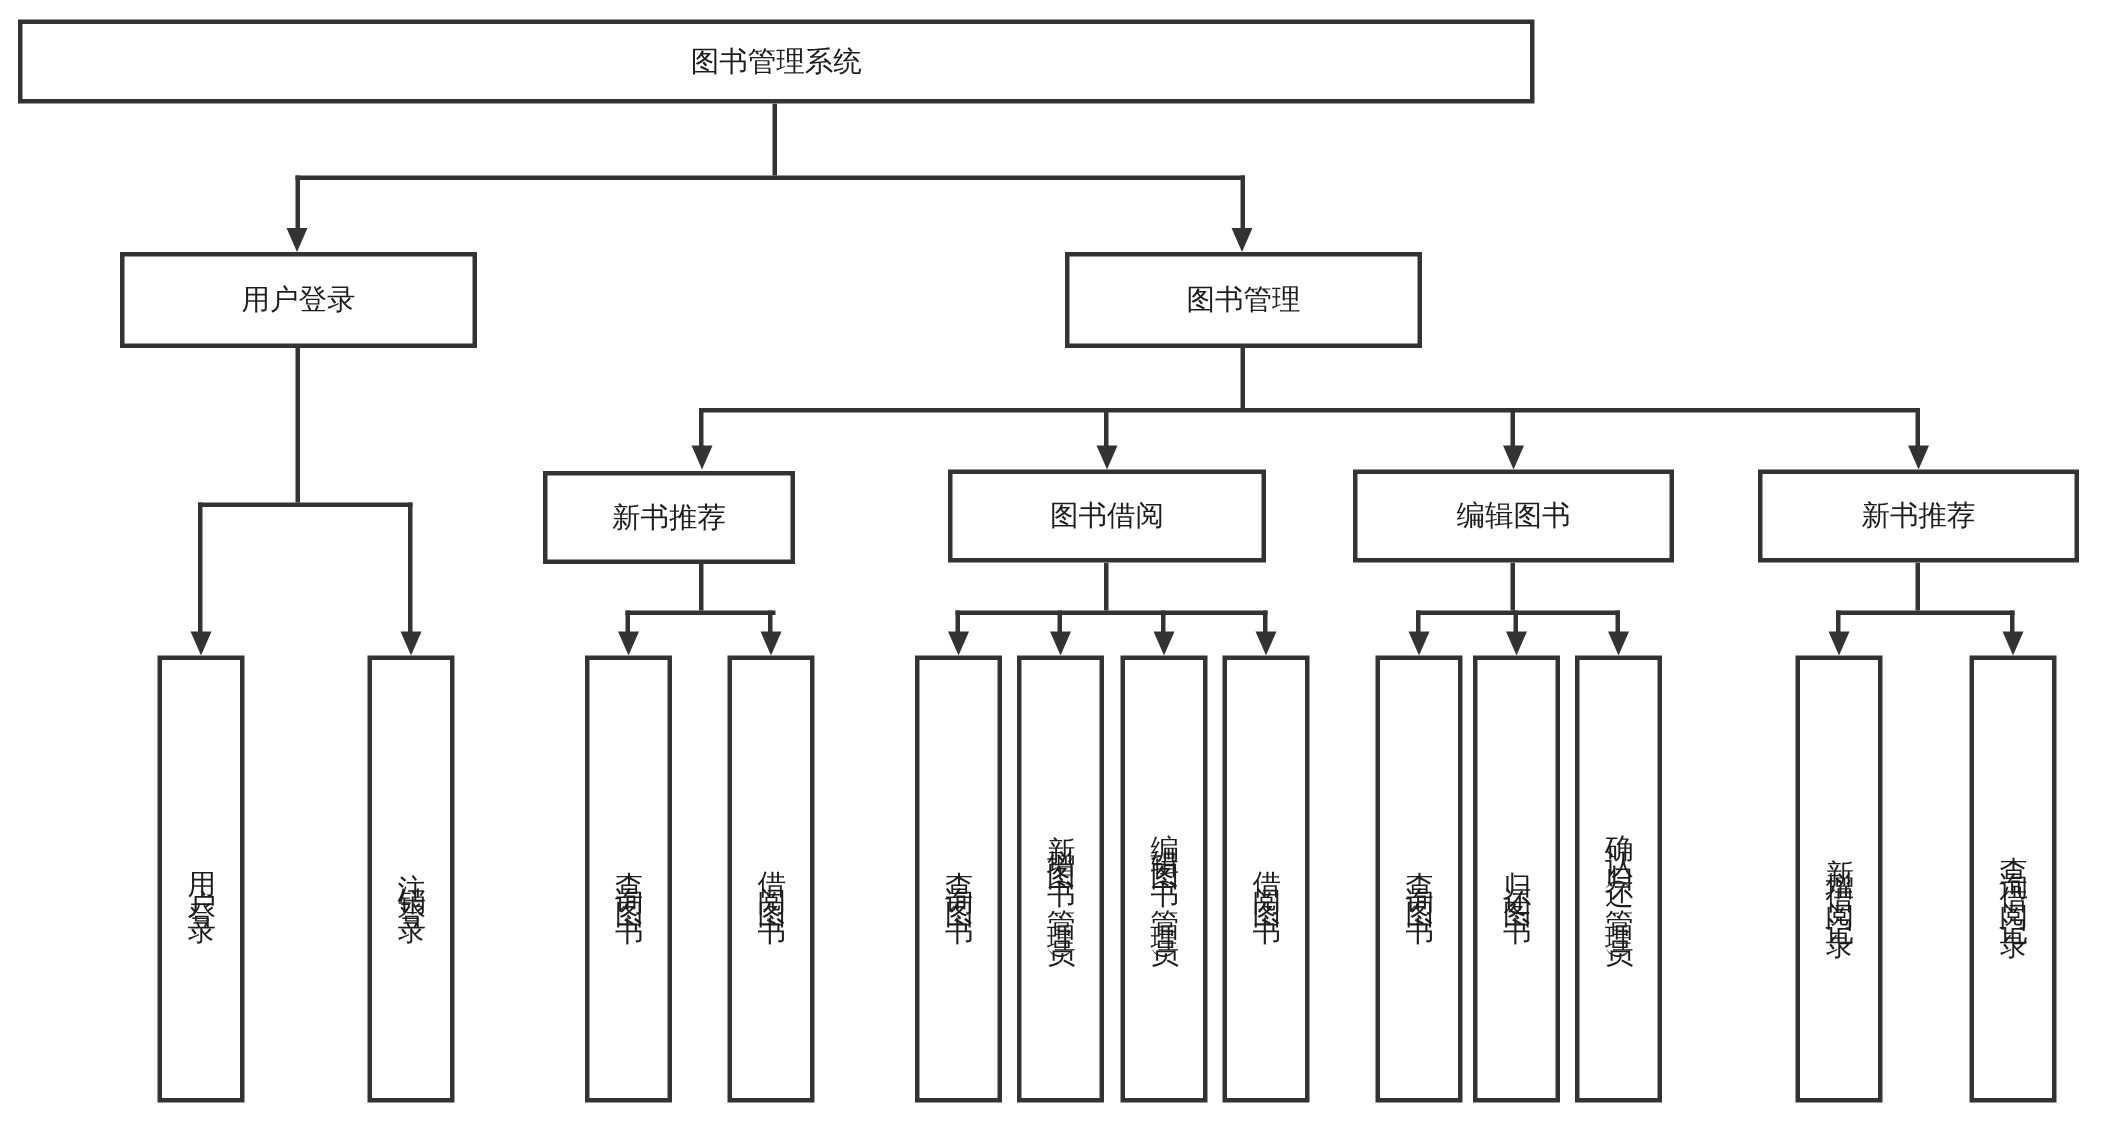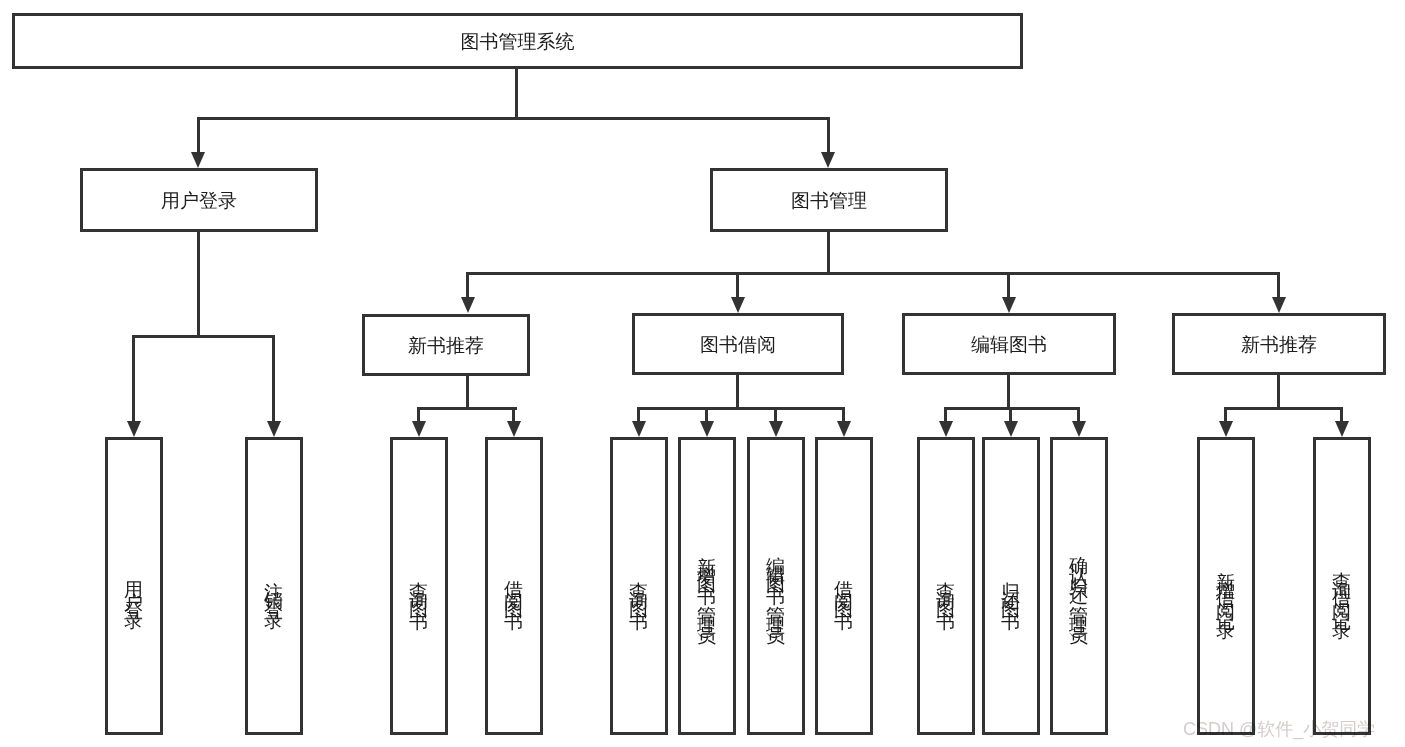--- a/index.html
+++ b/index.html
@@ -114,15 +114,14 @@
   <div class="box vbox" style="left:747px;top:437px;width:58px;height:298px">编辑图书（管理员）</div>
   <div class="box vbox" style="left:815px;top:437px;width:58px;height:298px">借阅图书</div>
 
   <div class="box vbox" style="left:917px;top:437px;width:58px;height:298px">查询图书</div>
   <div class="box vbox" style="left:982px;top:437px;width:58px;height:298px">归还图书</div>
   <div class="box vbox" style="left:1050px;top:437px;width:58px;height:298px">确认归还（管理员）</div>
 
   <div class="box vbox" style="left:1197px;top:437px;width:58px;height:298px">新增借阅记录</div>
   <div class="box vbox" style="left:1313px;top:437px;width:58px;height:298px">查询借阅记录</div>
 
-  <div class="watermark">CSDN @软件_小贺同学</div>
 
 </div>
 
 </body></html>

